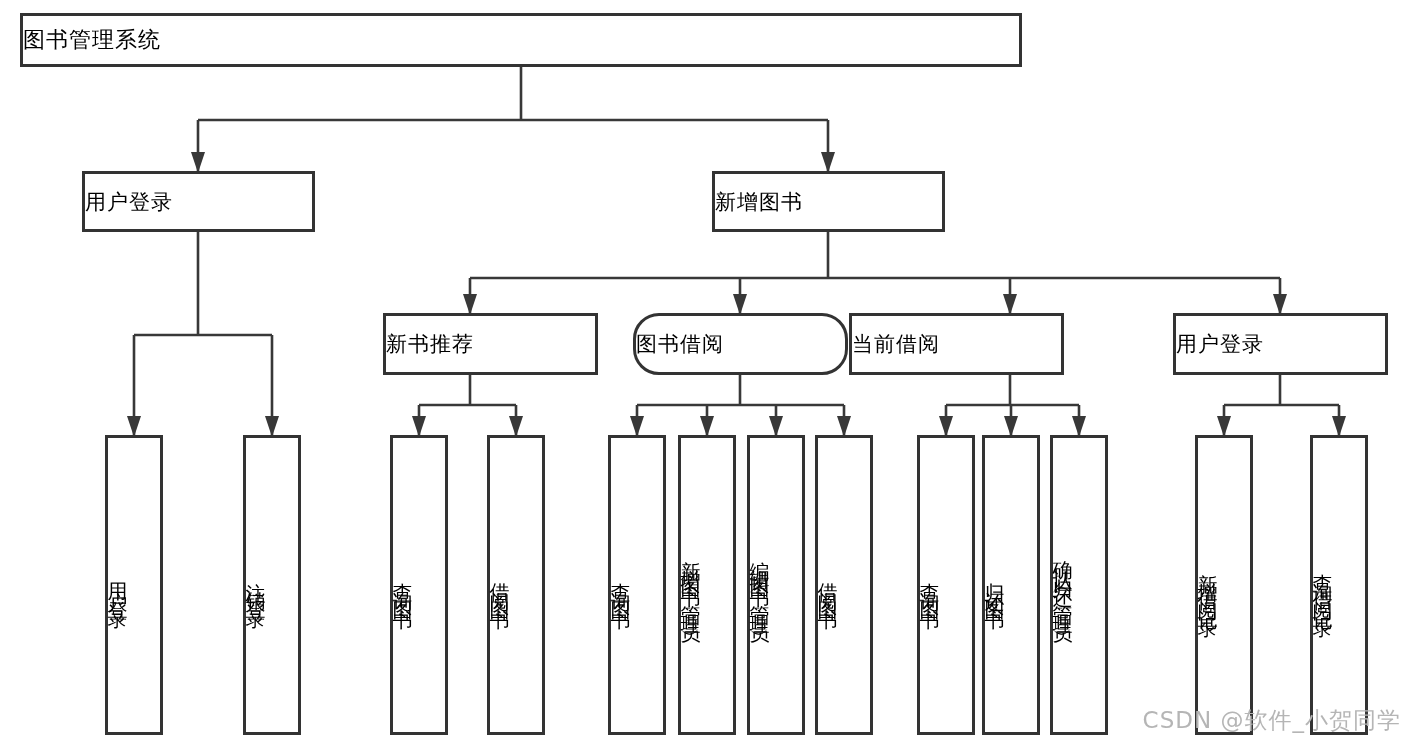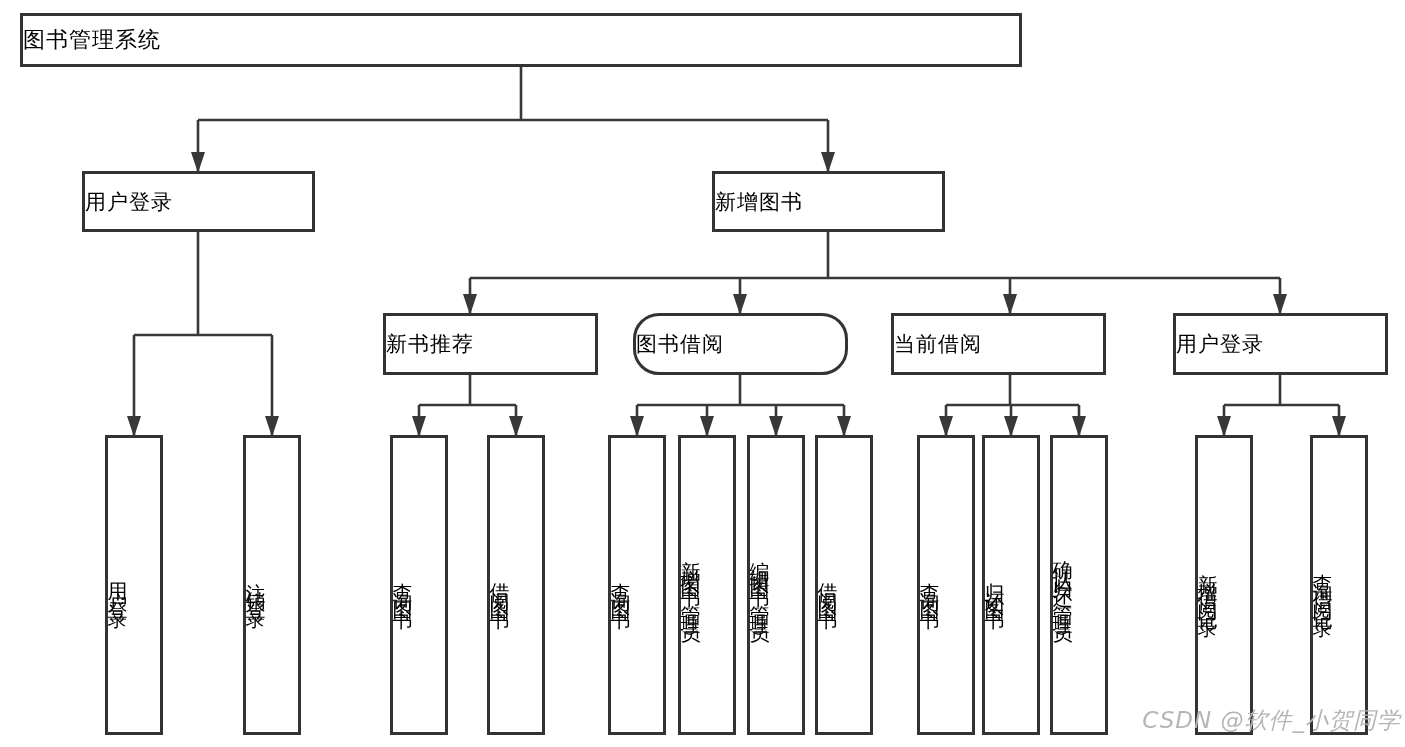--- a/index.html
+++ b/index.html
@@ -34,21 +34,21 @@
     z-index: 1;
     color: #000000;
   }
   .box.h { font-size: 21px; letter-spacing: 1px; }
   .box.root  { left: 20px;  top: 13px;  width: 1002px; height: 54px; font-size: 22px; }
   .box.lvl2a { left: 82px;  top: 171px; width: 233px; height: 61px; }
   .box.lvl2b { left: 712px; top: 171px; width: 233px; height: 61px; }
   .box.lvl3  { top: 313px; width: 215px; height: 62px; }
   .l3-1 { left: 383px; }
   .l3-2 { left: 633px; border-radius: 26px; }
-  .l3-3 { left: 891px; }
+  .l3-3 { left: 849px; }
   .l3-4 { left: 1173px; }
   .box.leaf {
     top: 435px;
     width: 58px;
     height: 300px;
     font-size: 20px;
   }
   .box.leaf .vtext {
     writing-mode: vertical-rl;
     text-orientation: mixed;
@@ -71,21 +71,20 @@
   .lf-13 { left: 1310px; }
   .watermark {
     position: absolute;
     right: 4px;
     top: 705px;
     z-index: 2;
     font-size: 23px;
     color: #b5b5b5;
     letter-spacing: 1px;
     white-space: nowrap;
-    font-style: italic;
   }
 </style>
 </head>
 <body>
 
 <div class="canvas">
 
   <svg class="connectors" viewBox="0 0 1405 747" xmlns="http://www.w3.org/2000/svg">
     <g stroke="#383838" stroke-width="2.6" fill="none">
       <path d="M521 67 V120 M198 120 H828 M198 120 V173 M828 120 V173"></path>

